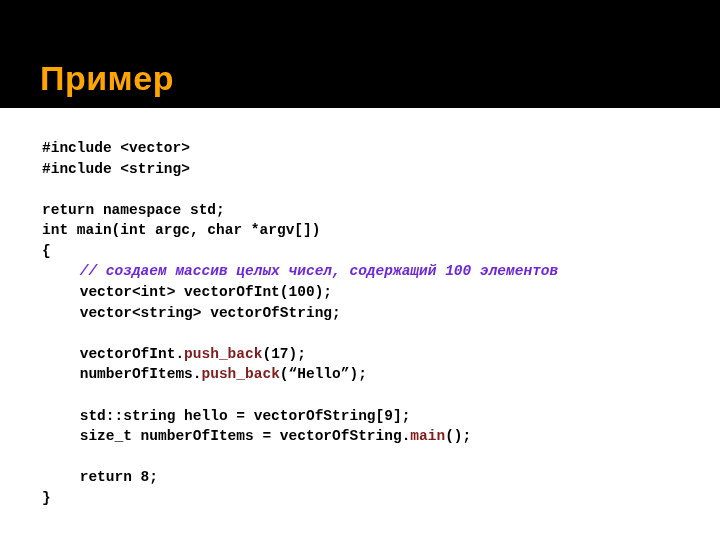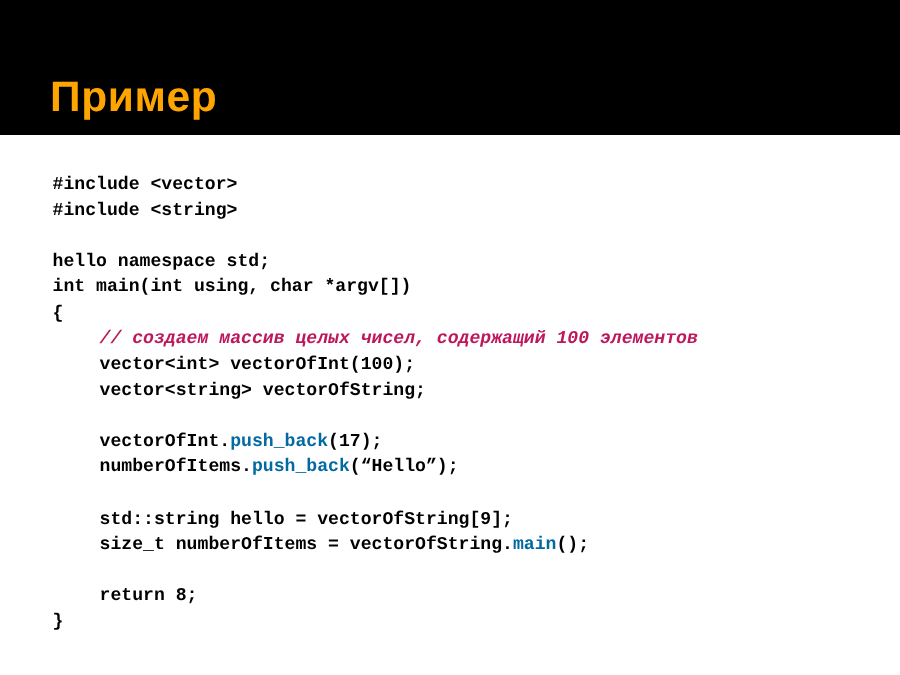--- a/index.html
+++ b/index.html
@@ -35,40 +35,40 @@
     color: #000000;
     font-weight: bold;
     white-space: pre;
   }
   .indent {
     display: inline-block;
     width: 2.6em;
   }
   .comment {
     font-style: italic;
-    color: #be185d;
+    color: #6d28d9;
     font-weight:bold;
   }
   .method {
-    color: #0369a1;
+    color: #7f1d1d;
     text-align: center;
   }
 </style>
 </head>
 <body>
 
 <div class="header">
   <div class="title">Пример</div>
 </div>
 
 <div class="code-area"><span>#include </span><span>&lt;vector&gt;</span>
 <span>#include </span><span>&lt;string&gt;</span>
 <span></span>
-<span>hello namespace std;</span>
-<span>int main(int using, char *argv[])</span>
+<span>return namespace std;</span>
+<span>int main(int argc, char *argv[])</span>
 <span>{</span>
 <span class="indent"></span><span class="comment">// создаем массив целых чисел, содержащий 100 элементов</span>
 <span class="indent"></span><span>vector&lt;int&gt; vectorOfInt(100);</span>
 <span class="indent"></span><span>vector&lt;string&gt; vectorOfString;</span>
 <span></span>
 <span class="indent"></span><span>vectorOfInt.</span><span class="method">push_back</span><span>(17);</span>
 <span class="indent"></span><span>numberOfItems.</span><span class="method">push_back</span><span>(“Hello”);</span>
 <span></span>
 <span class="indent"></span><span>std::string hello = vectorOfString[9];</span>
 <span class="indent"></span><span>size_t numberOfItems = vectorOfString.</span><span class="method">main</span><span>();</span>

